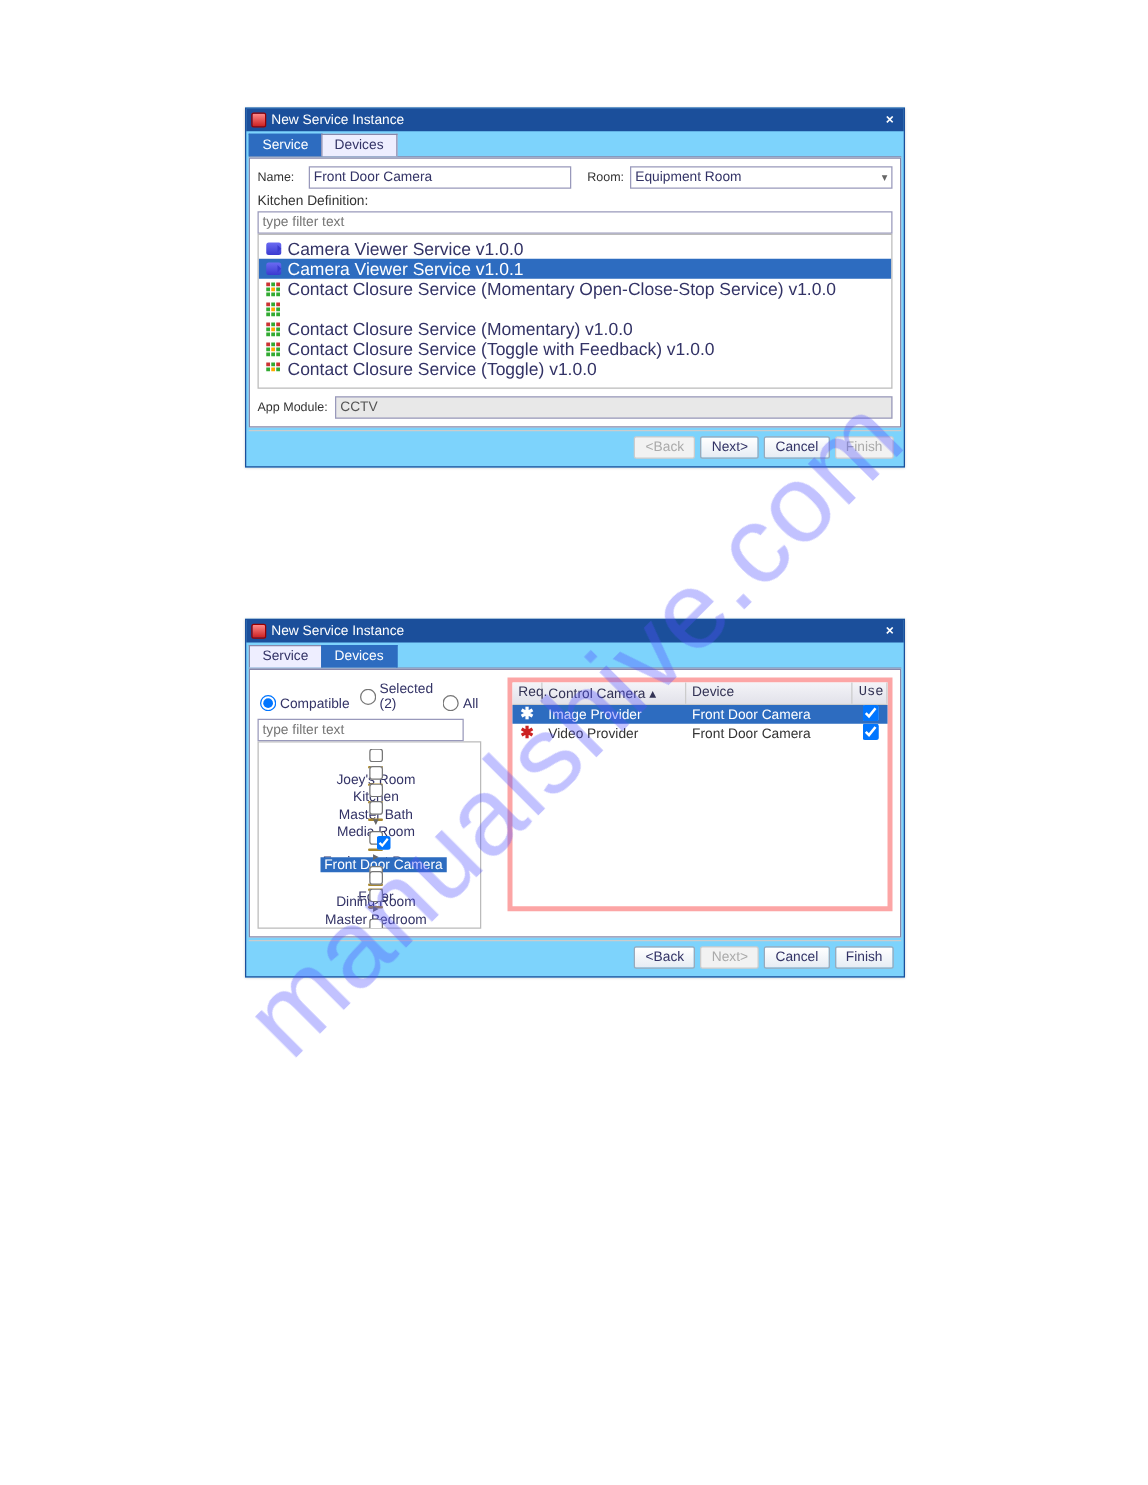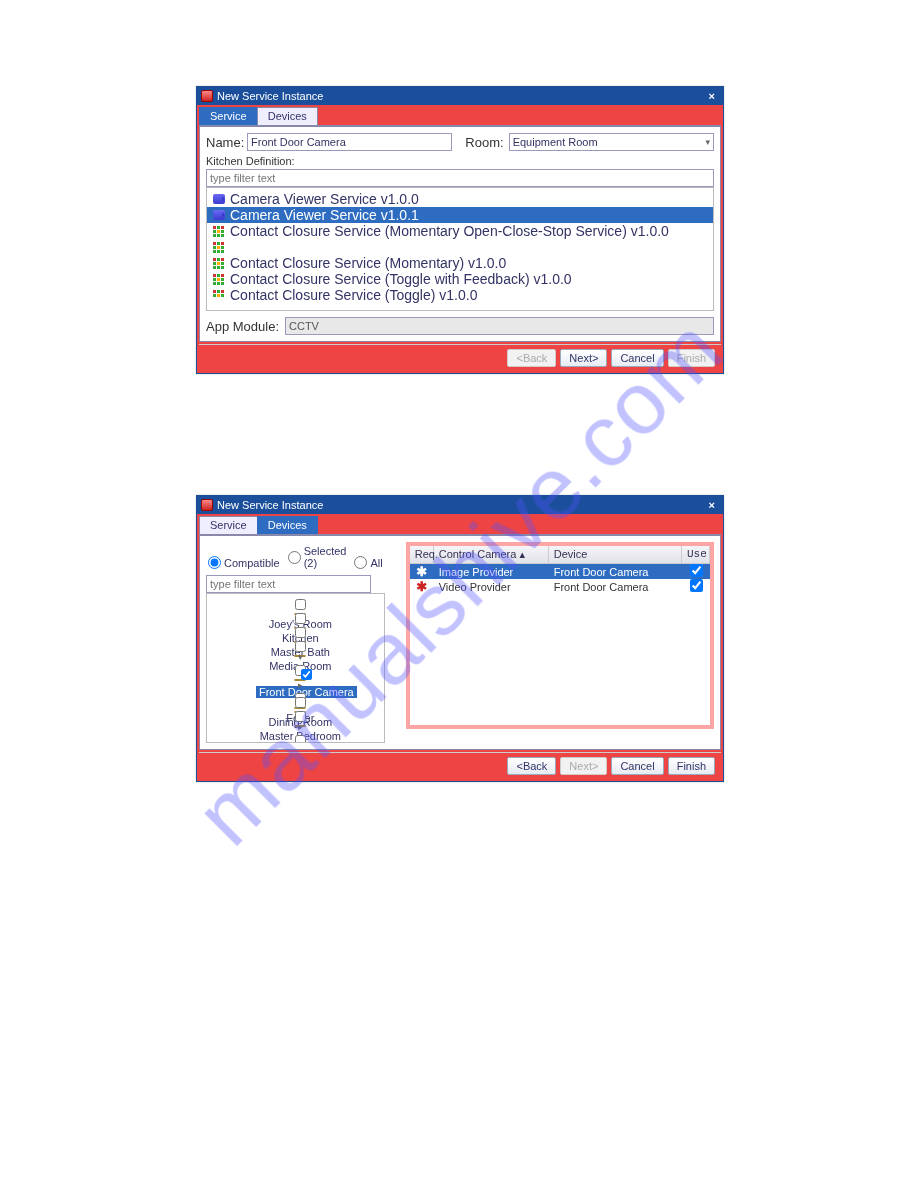--- a/index.html
+++ b/index.html
@@ -21,21 +21,21 @@
     color: rgba(80, 80, 255, 0.35);
     font-weight: normal;
     pointer-events: none;
     z-index: 1000;
     white-space: nowrap;
     letter-spacing: 1px;
   }
   .dialog {
     position: absolute;
     border: 1px solid #1b4f9b;
-    background: #ef4444;
+    background: #7dd3fc;
     box-shadow: 0 0 2px rgba(0,0,0,.2);
   }
   .dlg1 { left: 196px; top: 86px; width: 528px; }
   .dlg2 { left: 196px; top: 495px; width: 528px; }
   .titlebar {
     background: #1b4f9b;
     color: #fff;
     display: flex;
     align-items: center;
     justify-content: space-between;
@@ -71,21 +71,21 @@
     color: #fff;
     border-color: #2d6cc0;
   }
   .dlg-body {
     border: 1px solid #88a;
     margin: 0 2px 2px 2px;
     padding: 6px;
     background: #fff;
   }
   .row { display: flex; align-items: center; gap: 5px; margin-bottom: 4px; }
-  .lbl { color: #333; font-size: 13px; }
+  .lbl { color: #333; font-size: 10px; }
   input[type=text], textarea, select, .combo {
     border: 1px solid #99b;
     font-size: 11px;
     padding: 1px 3px;
     height: 18px;
     background: #fff;
     color: #336;
   }
   textarea { height: 34px; resize: none; }
   .combo { position: relative; display: flex; align-items: center; justify-content: space-between; }

